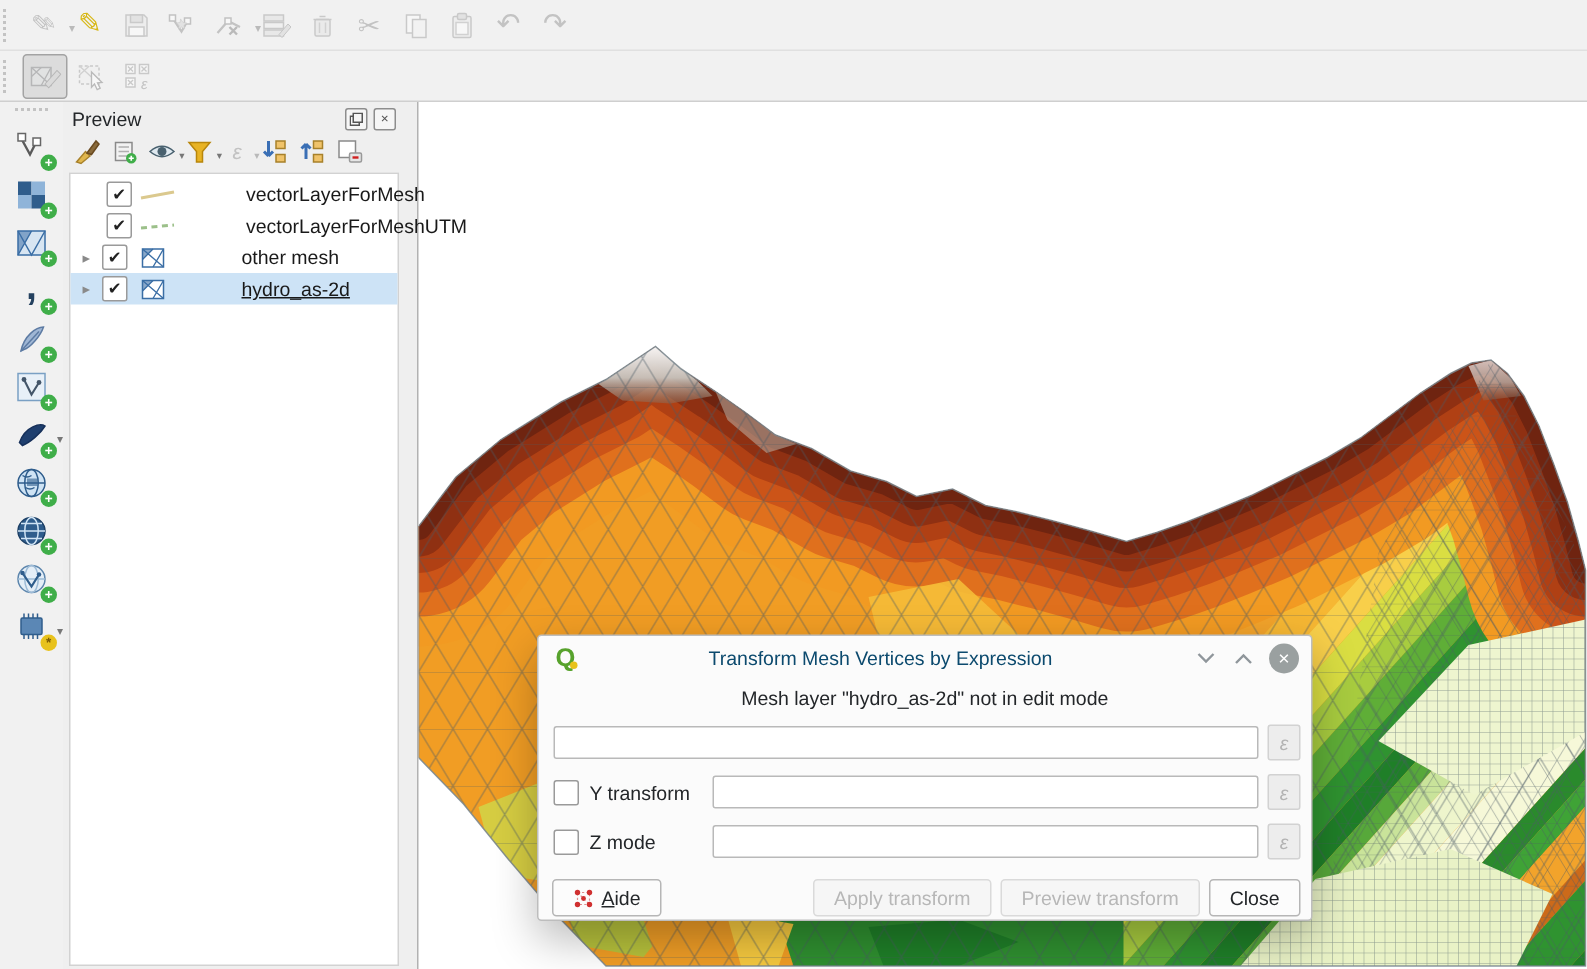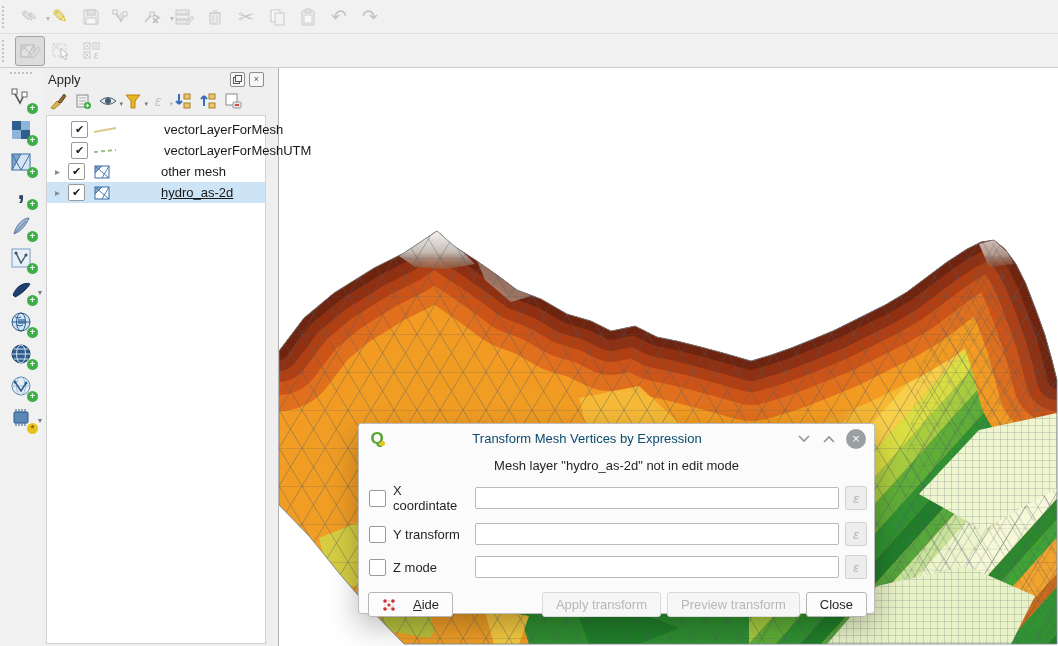--- a/index.html
+++ b/index.html
@@ -70,21 +70,21 @@
             display:flex;align-items:center;justify-content:center;margin-left:9px;}
   .dlg-msg{text-align:center;font-size:13px;color:#232629;margin:5px 0 10px;}
   .frow{display:flex;align-items:center;margin:0 7px 9px 10px;gap:6px;}
   .frow .lab{font-size:13px;color:#232629;width:100px;display:flex;align-items:center;gap:7px;flex:0 0 auto;}
   .tinput{flex:1;height:20px;background:#fff;border:1px solid #b9b9b9;border-radius:2px;
           font:13px "Liberation Sans",sans-serif;padding:0 4px;}
   .ebtn{width:20px;height:22px;border:1px solid #d2d2d2;background:#ededed;border-radius:2px;
         color:#b3b3b3;font-style:italic;font-size:13px;display:flex;align-items:center;justify-content:center;}
   .btnrow{display:flex;align-items:center;margin:13px 7px 0 9px;gap:6px;}
   .btn{height:23px;border:1px solid #b6b6b6;background:#fcfcfc;border-radius:3px;font-size:13px;
-       color:#232629;display:flex;align-items:center;justify-content:center;padding:0 13px;gap:17px;}
+       color:#232629;display:flex;align-items:center;justify-content:center;padding:0 13px;gap:5px;}
   .btn.disabled{color:#b7b7b7;border-color:#dadada;background:#f6f6f6;}
   .spacer{flex:1;}
   .mnem{text-decoration:underline;}
 </style>
 </head>
 <body>
 
 <div id="app">
 
   <div class="canvas">
@@ -368,21 +368,21 @@
         <rect x="4" y="5" width="14" height="11" rx="1" fill="#5b87b5" stroke="#2f5d8c"></rect>
         <path d="M6 5V2 M9 5V2 M12 5V2 M15 5V2 M6 16v3 M9 16v3 M12 16v3 M15 16v3" stroke="#2f5d8c"></path>
       </svg>
       <span class="badge star">*</span>
       <span class="tipcaret">▾</span>
     </div>
   </div>
 
   <div class="panel">
     <div class="panel-h">
-      <span class="panel-title">Apply</span>
+      <span class="panel-title">Preview</span>
       <span class="pwin">
         <svg width="9" height="9" viewBox="0 0 9 9">
           <rect x="0.5" y="2.5" width="6" height="6" fill="none" stroke="#555"></rect>
           <rect x="2.5" y="0.5" width="6" height="6" fill="#f6f6f6" stroke="#555"></rect>
         </svg>
       </span>
       <span class="pwin">
           <span>×</span>
         </span>
     </div>
@@ -511,24 +511,20 @@
             <path d="M1 7 L6 2 L11 7" fill="none" stroke="#8f969b" stroke-width="1.6"></path>
           </svg>
       </span>
       <span class="closebtn">
           <span>×</span>
         </span>
     </div>
     <div class="dlg-msg">Mesh layer "hydro_as-2d" not in edit mode</div>
 
     <div class="frow">
-      <span class="lab">
-        <span class="cb"></span>
-        <span>X coordintate</span>
-      </span>
       <input class="tinput" value="" style="">
       <span class="ebtn">
           <span>ε</span>
         </span>
     </div>
     <div class="frow">
       <span class="lab">
         <span class="cb"></span>
         <span>Y transform</span>
       </span>

